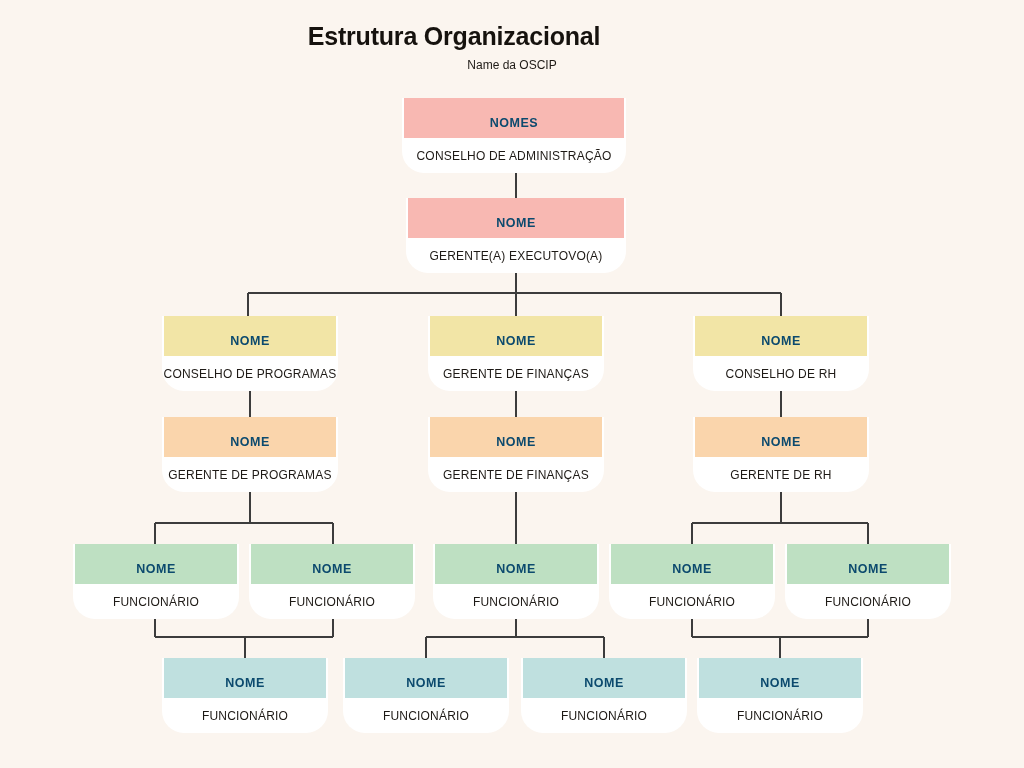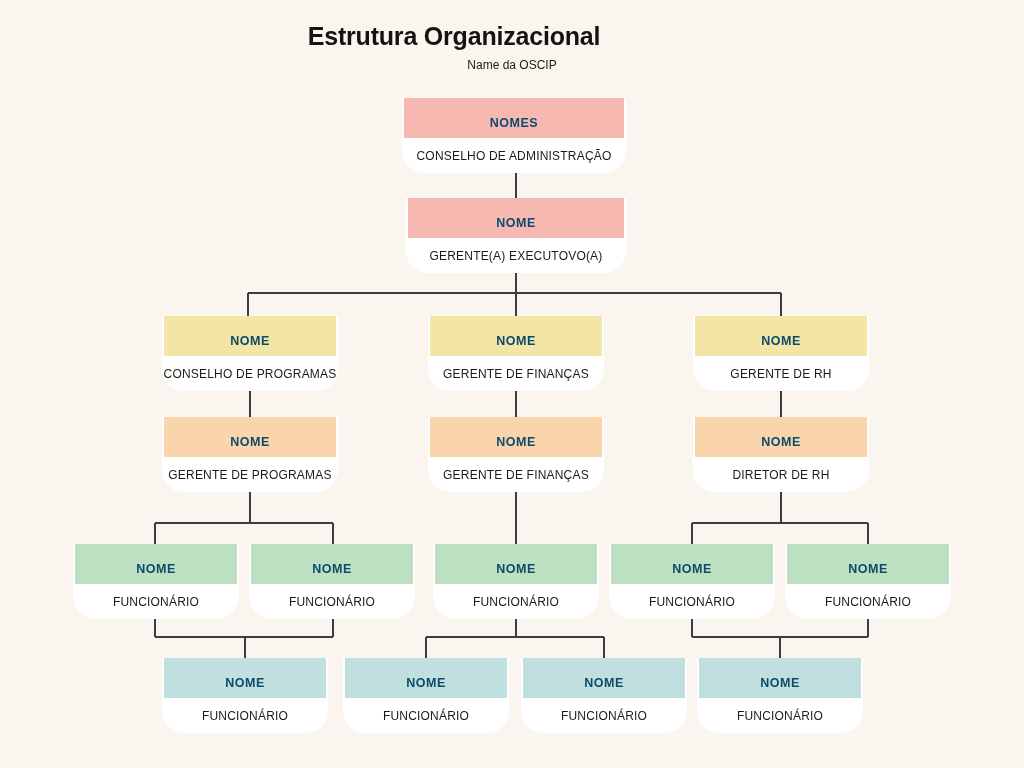--- a/index.html
+++ b/index.html
@@ -146,50 +146,50 @@
       <div class="node" style="left: 430px; top: 316px; width: 172px; height: 75px;">
         <div class="node-body" style="width: 176px; height: 75px; background: rgb(255, 255, 255); padding-top: 40px;">
           <span class="node-role">GERENTE DE FINANÇAS</span>
         </div>
         <div class="node-head" style="width: 172px; background: rgb(242, 229, 166);">
           <span class="node-name">NOME</span>
         </div>
       </div>
       <div class="node" style="left: 695px; top: 316px; width: 172px; height: 75px;">
         <div class="node-body" style="width: 176px; height: 75px; background: rgb(255, 255, 255); padding-top: 40px;">
+          <span class="node-role">CONSELHO DE RH</span>
+        </div>
+        <div class="node-head" style="width: 172px; background: rgb(242, 229, 166);">
+          <span class="node-name">NOME</span>
+        </div>
+      </div>
+      <div class="node" style="left: 164px; top: 417px; width: 172px; height: 75px;">
+        <div class="node-body" style="width: 176px; height: 75px; background: rgb(255, 255, 255); padding-top: 40px;">
+          <span class="node-role">GERENTE DE PROGRAMAS</span>
+        </div>
+        <div class="node-head" style="width: 172px; background: rgb(250, 213, 172);">
+          <span class="node-name">NOME</span>
+        </div>
+      </div>
+      <div class="node" style="left: 430px; top: 417px; width: 172px; height: 75px;">
+        <div class="node-body" style="width: 176px; height: 75px; background: rgb(255, 255, 255); padding-top: 40px;">
+          <span class="node-role">GERENTE DE FINANÇAS</span>
+        </div>
+        <div class="node-head" style="width: 172px; background: rgb(250, 213, 172);">
+          <span class="node-name">NOME</span>
+        </div>
+      </div>
+      <div class="node" style="left: 695px; top: 417px; width: 172px; height: 75px;">
+        <div class="node-body" style="width: 176px; height: 75px; background: rgb(255, 255, 255); padding-top: 40px;">
           <span class="node-role">GERENTE DE RH</span>
         </div>
-        <div class="node-head" style="width: 172px; background: rgb(242, 229, 166);">
-          <span class="node-name">NOME</span>
-        </div>
-      </div>
-      <div class="node" style="left: 164px; top: 417px; width: 172px; height: 75px;">
-        <div class="node-body" style="width: 176px; height: 75px; background: rgb(255, 255, 255); padding-top: 40px;">
-          <span class="node-role">GERENTE DE PROGRAMAS</span>
-        </div>
         <div class="node-head" style="width: 172px; background: rgb(250, 213, 172);">
           <span class="node-name">NOME</span>
         </div>
       </div>
-      <div class="node" style="left: 430px; top: 417px; width: 172px; height: 75px;">
-        <div class="node-body" style="width: 176px; height: 75px; background: rgb(255, 255, 255); padding-top: 40px;">
-          <span class="node-role">GERENTE DE FINANÇAS</span>
-        </div>
-        <div class="node-head" style="width: 172px; background: rgb(250, 213, 172);">
-          <span class="node-name">NOME</span>
-        </div>
-      </div>
-      <div class="node" style="left: 695px; top: 417px; width: 172px; height: 75px;">
-        <div class="node-body" style="width: 176px; height: 75px; background: rgb(255, 255, 255); padding-top: 40px;">
-          <span class="node-role">DIRETOR DE RH</span>
-        </div>
-        <div class="node-head" style="width: 172px; background: rgb(250, 213, 172);">
-          <span class="node-name">NOME</span>
-        </div>
-      </div>
       <div class="node" style="left: 75px; top: 544px; width: 162px; height: 75px;">
         <div class="node-body" style="width: 166px; height: 75px; background: rgb(255, 255, 255); padding-top: 40px;">
           <span class="node-role">FUNCIONÁRIO</span>
         </div>
         <div class="node-head" style="width: 162px; background: rgb(190, 224, 194);">
           <span class="node-name">NOME</span>
         </div>
       </div>
       <div class="node" style="left: 251px; top: 544px; width: 162px; height: 75px;">
         <div class="node-body" style="width: 166px; height: 75px; background: rgb(255, 255, 255); padding-top: 40px;">

